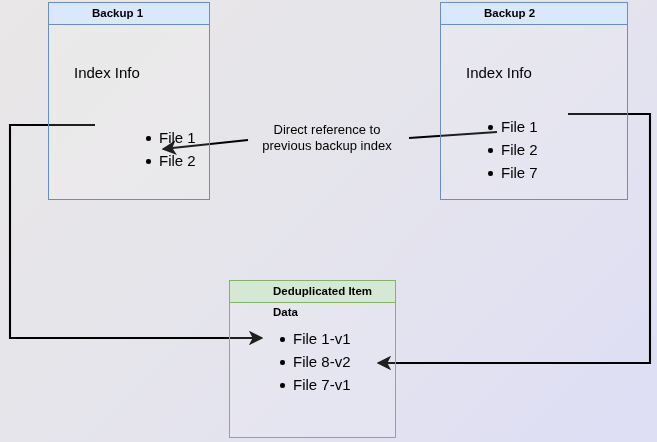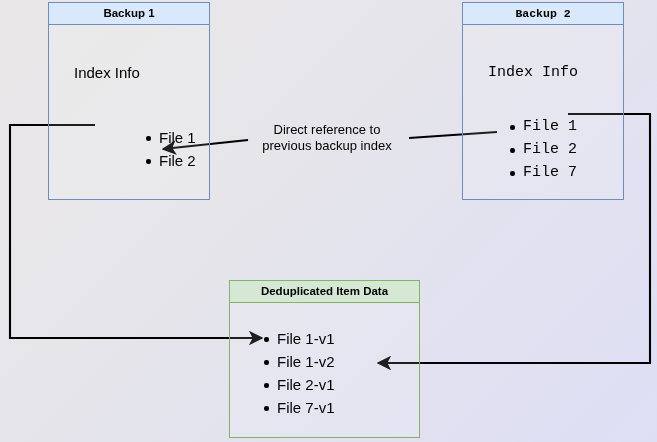--- a/index.html
+++ b/index.html
@@ -34,26 +34,27 @@
     border: 1.6px solid #6c8ebf;
     background: rgba(255,255,255,0.12);
   }
   .box.green {
     border-color: #82b366;
   }
   .box-header {
     box-sizing: border-box;
     height: 22px;
     line-height: 21px;
-    text-align: center;
+    text-align: left;
     font-size: 11.5px;
     font-weight: bold;
     color: #000000;
     background: #dae8fc;
     border-bottom: 1.6px solid #6c8ebf;
+    padding-left: 43px;
   }
   .box.green .box-header {
     background: #d5e8d4;
     border-bottom-color: #82b366;
   }
   .box-body {
     position: relative;
     height: calc(100% - 22px);
     text-align: center;
   }
@@ -120,39 +121,38 @@
     <div class="box-header">Backup 1</div>
     <div class="box-body">
       <div class="index-label" style="left:25px; top:39px;">Index Info</div>
       <ul class="file-list" style="left:95px; top:101px;">
         <li>File 1</li>
         <li>File 2</li>
       </ul>
     </div>
   </div>
 
-  <div class="box" style="left:462px; top:2px; width:162px; height:198px;font-family:Liberation Mono, monospace;">
+  <div class="box" style="left:440px; top:2px; width:188px; height:198px;">
     <div class="box-header">Backup 2</div>
     <div class="box-body">
       <div class="index-label" style="left:25px; top:39px;">Index Info</div>
       <ul class="file-list" style="left:45px; top:90px;">
         <li>File 1</li>
         <li>File 2</li>
         <li>File 7</li>
       </ul>
     </div>
   </div>
 
-  <div class="box green" style="left:229px; top:280px; width:191px; height:158px;">
+  <div class="box green" style="left:229px; top:280px; width:167px; height:158px;">
     <div class="box-header">Deduplicated Item Data</div>
     <div class="box-body">
-      <ul class="file-list" style="left:32px; top:24px;">
+      <ul class="file-list" style="left:48px; top:24px;">
         <li>File 1-v1</li>
-        <li>File 1-v2</li>
-        <li>File 2-v1</li>
+        <li>File 8-v2</li>
         <li>File 7-v1</li>
       </ul>
     </div>
   </div>
 
   <div class="edge-label" style="left:243px; top:122px; width:168px;">Direct reference to
 previous backup index</div>
 
 </div>
 

